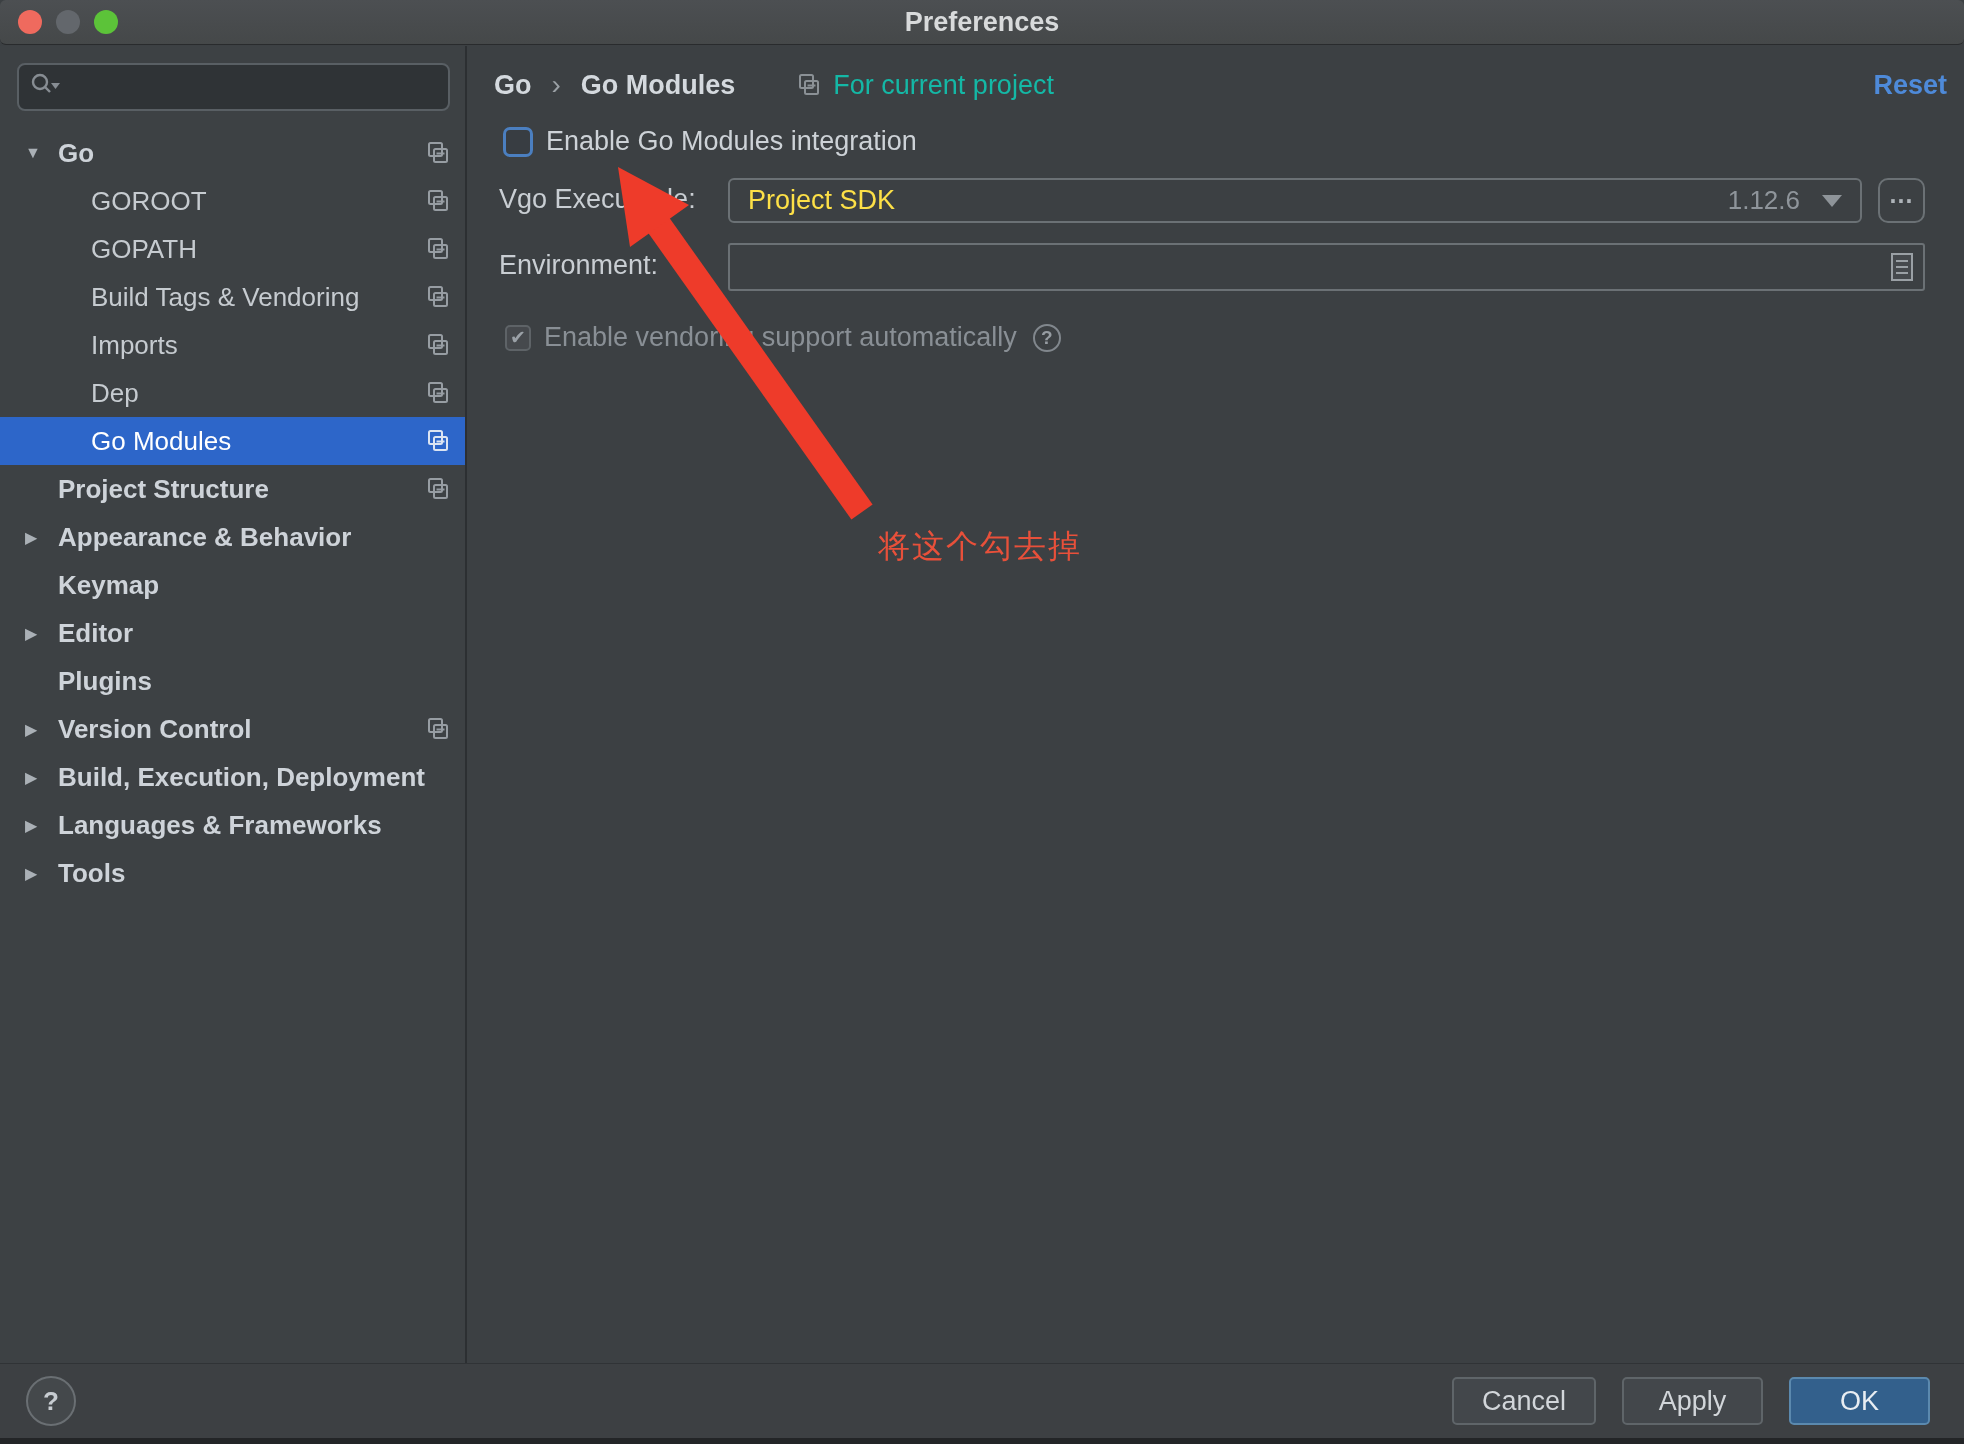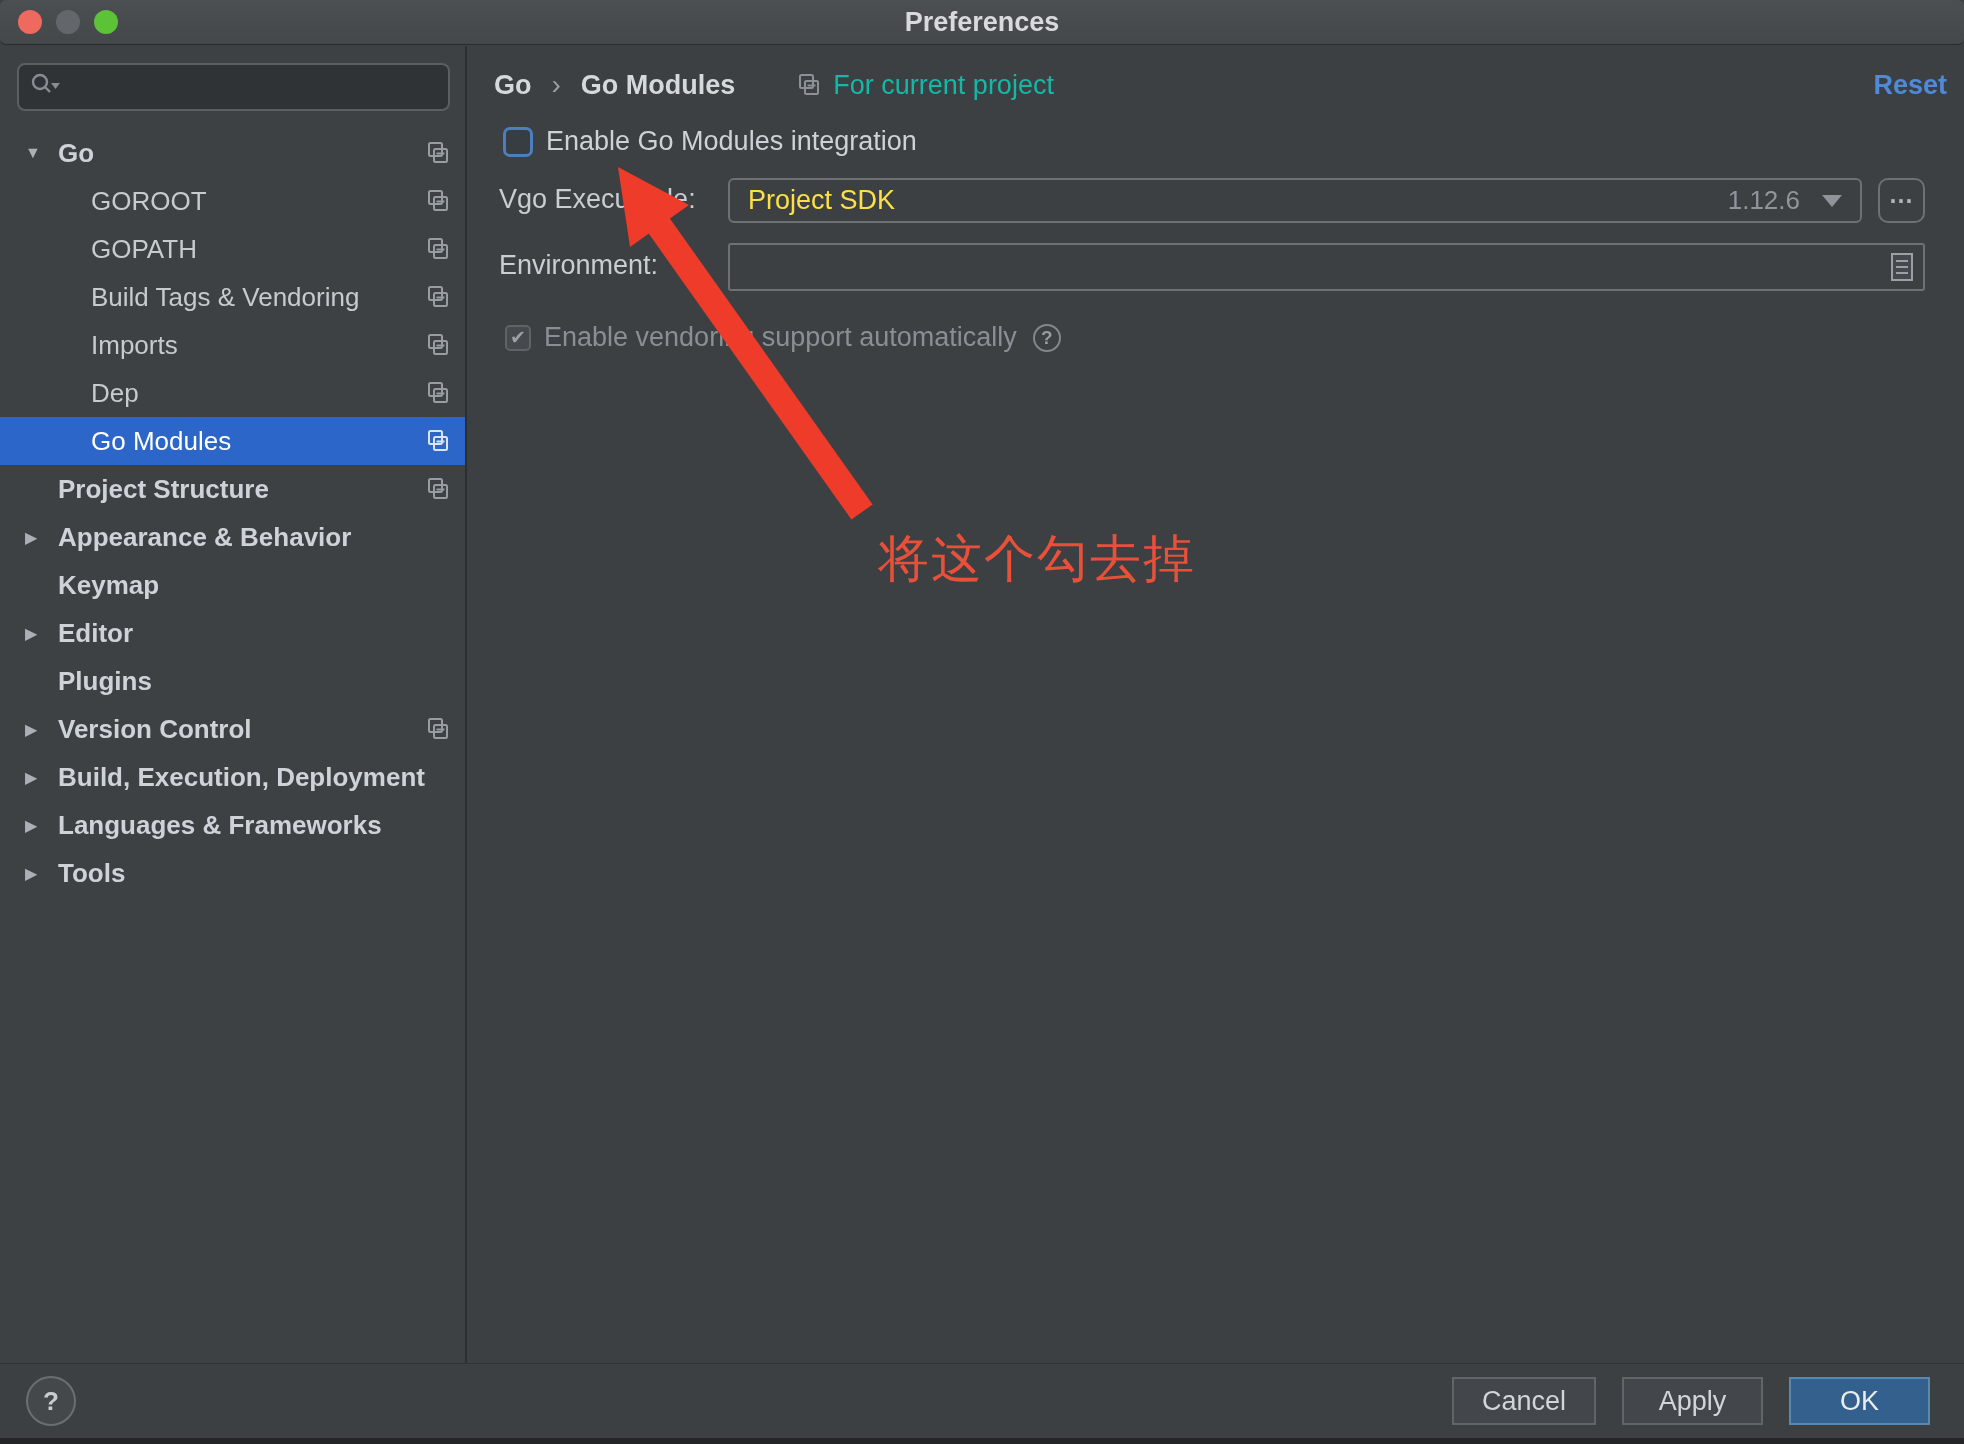--- a/index.html
+++ b/index.html
@@ -136,21 +136,21 @@
   .env-input input {
     flex: 1; height: 100%; background: transparent; border: none; outline: none;
     color: #cdd2d7; font-size: 26px; font-family: inherit;
   }
   .env-icon { flex: none; width: 26px; height: 32px; }
 
   
   .arrow-overlay { position: absolute; left: 0; top: 0; pointer-events: none; }
   .annotation-text {
     position: absolute; left: 878px; top: 525px;
-    font-size: 51px; letter-spacing: 2px;
+    font-size: 32px; letter-spacing: 2px;
     color: var(--annotation-text, #e8503a);
     pointer-events: none;
   }
 
   
   .footer {
     position: absolute; left: 0; right: 0; bottom: 6px; height: 75px;
     border-top: 1px solid #303336;
     display: flex; align-items: center;
     background: #3d4043;
@@ -159,21 +159,21 @@
   .help-btn {
     margin-left: 26px; width: 50px; height: 50px;
     border: 2px solid #6a6f73; border-radius: 50%; background: #44484b;
     color: #c7ccd1; font-size: 26px; font-weight: 700;
     display: flex; align-items: center; justify-content: center;
     cursor: pointer;
   }
   .footer-buttons { margin-left: auto; margin-right: 34px; display: flex; gap: 26px; }
   .btn {
     min-width: 141px; height: 48px; padding: 0 28px;
-    border: 2px solid #5f6569; border-radius: 0;
+    border: 2px solid #5f6569; border-radius: 5px;
     background: #43474b; color: #d2d6da; font-size: 27px;
     font-family: inherit;
     display: flex; align-items: center; justify-content: center;
     cursor: pointer;
   }
   .btn.ok { background: var(--ok-bg, #33608c); border-color: #5b89ae; color: #e8edf2; }
 </style>
 </head>
 <body>
 

